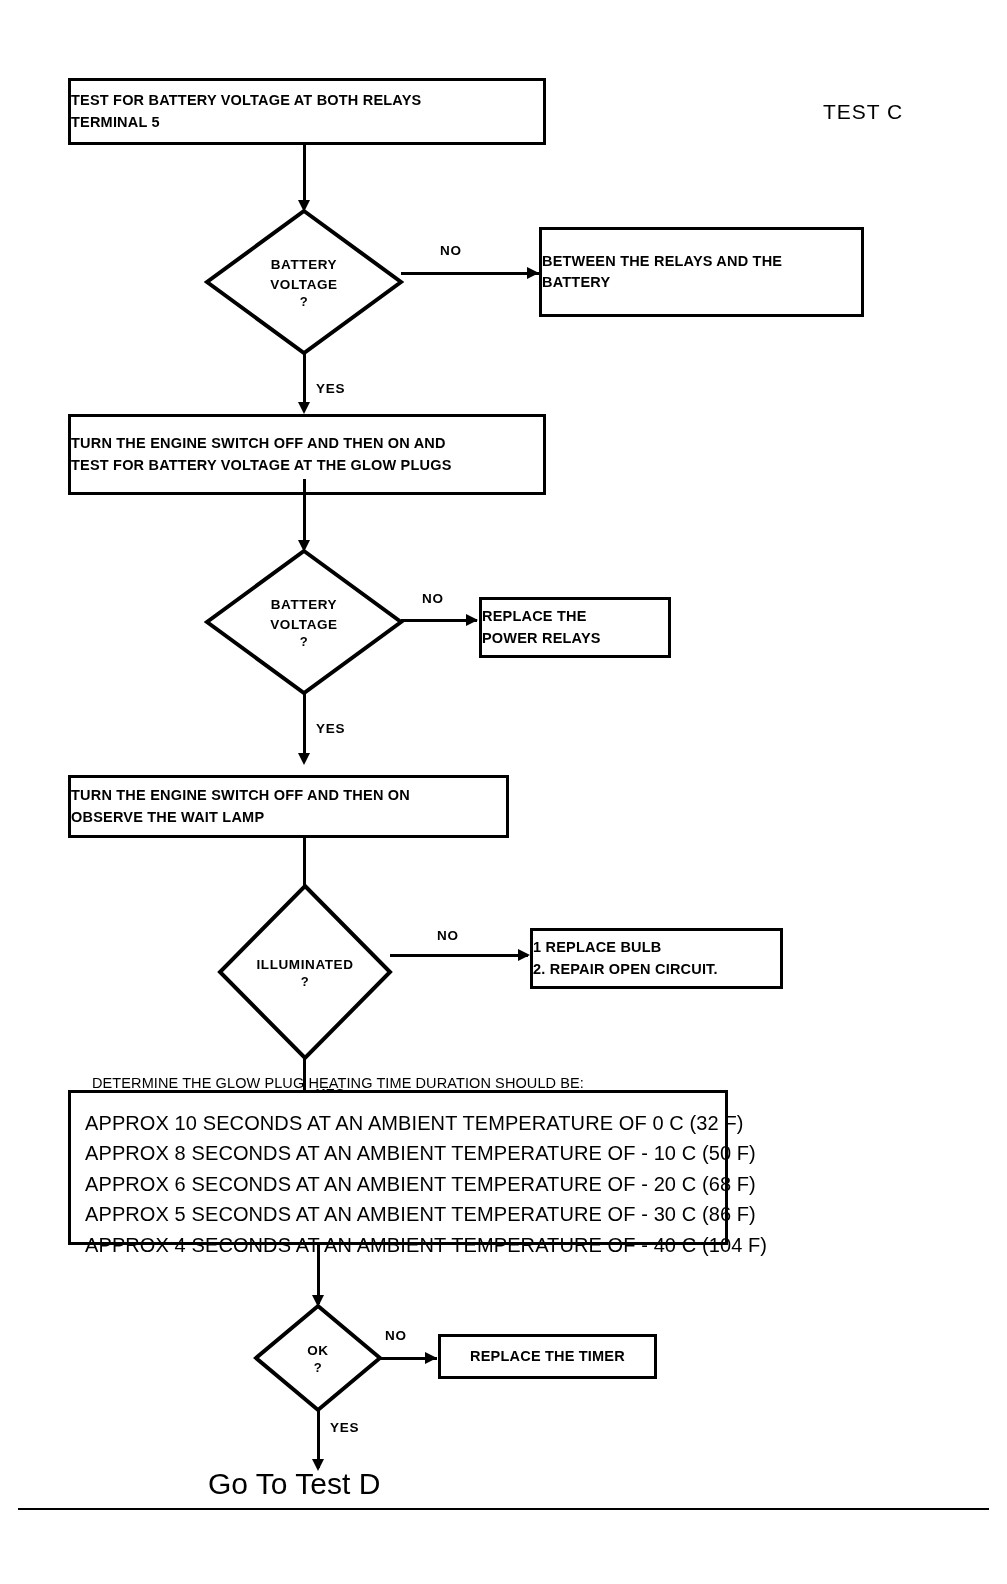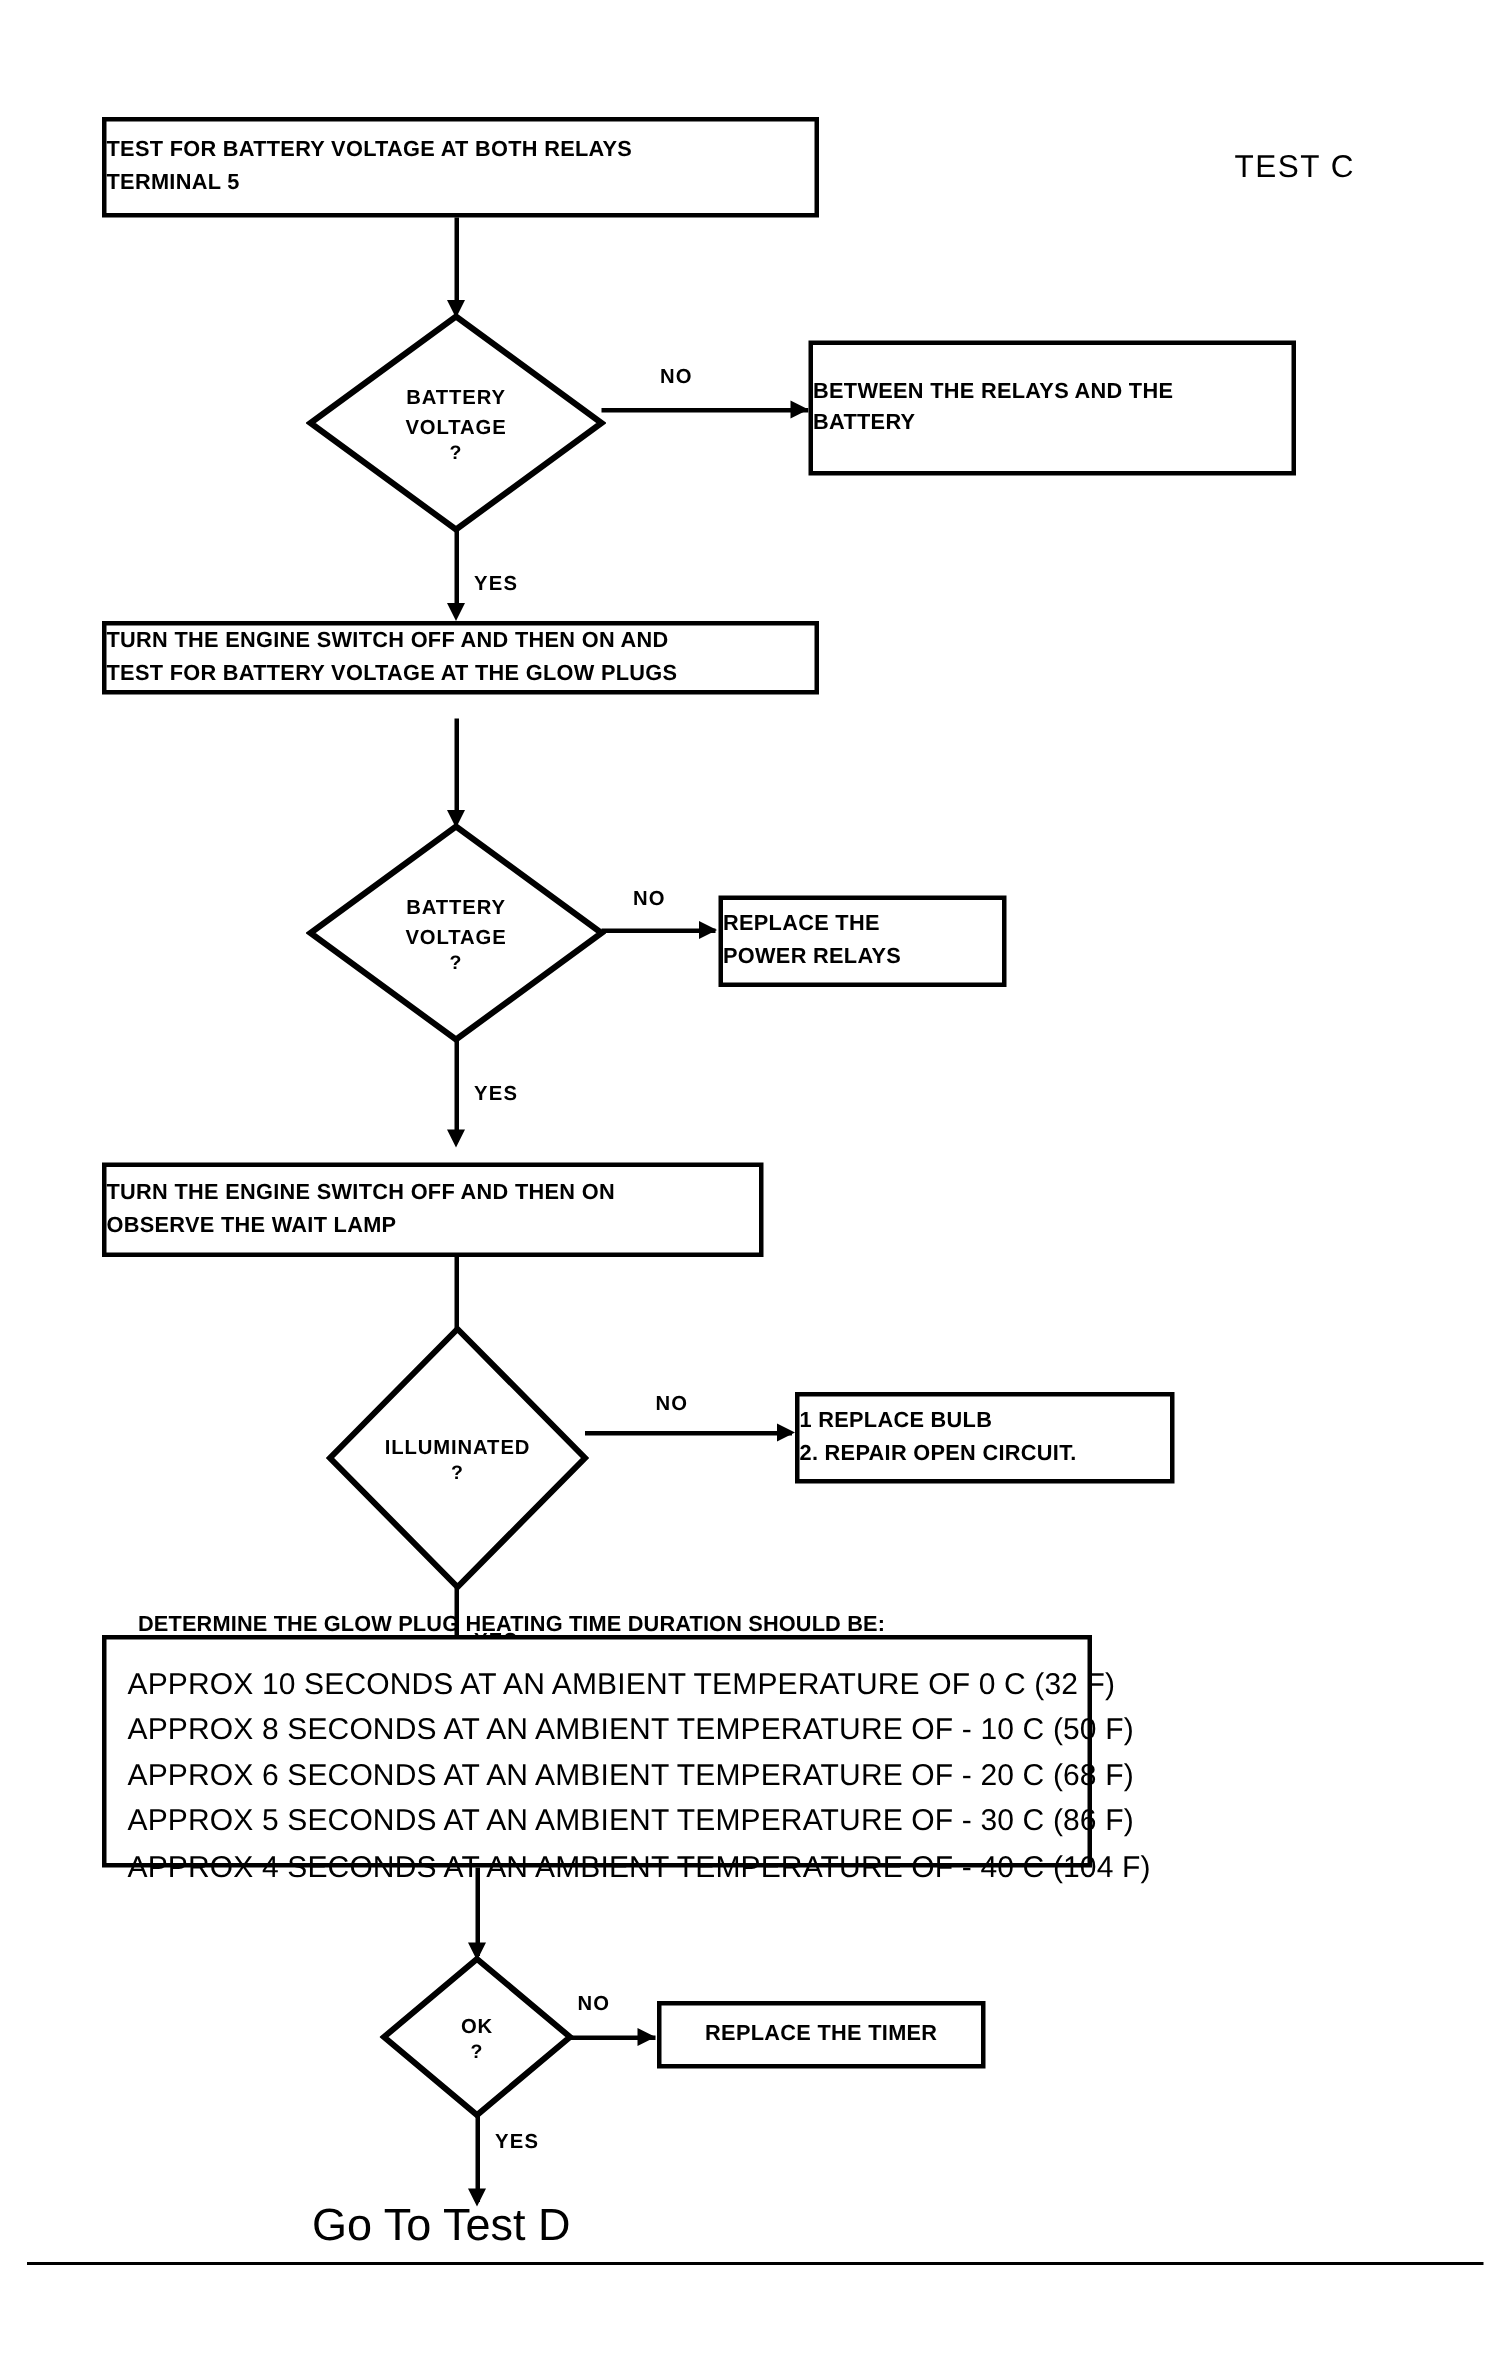--- a/index.html
+++ b/index.html
@@ -51,21 +51,21 @@
     white-space: nowrap;
   }
   .pbox.center .ln {
     text-align: center;
     padding-left: 0;
   }
 
   
   .bigbox .hd {
     font-size: 14.5px;
-    font-weight: bold;
+    font-weight: normal;
     padding-left: 21px;
     letter-spacing: 0.1px;
     white-space: nowrap;
     margin-bottom: 17px;
   }
   .bigbox .tline {
     font-size: 20px;
     font-weight: normal;
     padding-left: 14px;
     letter-spacing: 0.1px;
@@ -186,21 +186,21 @@
 
   <div class="pbox" style="left:539px; top:227px; width:325px; height:90px;">
     <div class="ln">BETWEEN THE RELAYS AND THE</div>
     <div class="ln">BATTERY</div>
   </div>
 
   <div class="vline" style="left:303px; top:353px; height:57px;"></div>
   <div class="arrow-down" style="left:298px; top:402px;"></div>
   <div class="elabel" style="left:316px; top:381px;">YES</div>
 
-  <div class="pbox" style="left:68px; top:414px; width:478px; height:49px;">
+  <div class="pbox" style="left:68px; top:414px; width:478px; height:81px;">
     <div class="ln">TURN THE ENGINE SWITCH OFF AND THEN ON AND</div>
     <div class="ln">TEST FOR BATTERY VOLTAGE AT THE GLOW PLUGS</div>
   </div>
 
   <div class="vline" style="left:303px; top:479px; height:69px;"></div>
   <div class="arrow-down" style="left:298px; top:540px;"></div>
 
   <div class="diamond" style="left:204px; top:548px; width:200px; height:148px;">
     <svg width="200" height="148" viewBox="0 0 200 148">
       <polygon points="100,3 197,74 100,145 3,74" fill="#ffffff" stroke="#000000" stroke-width="4"></polygon>

